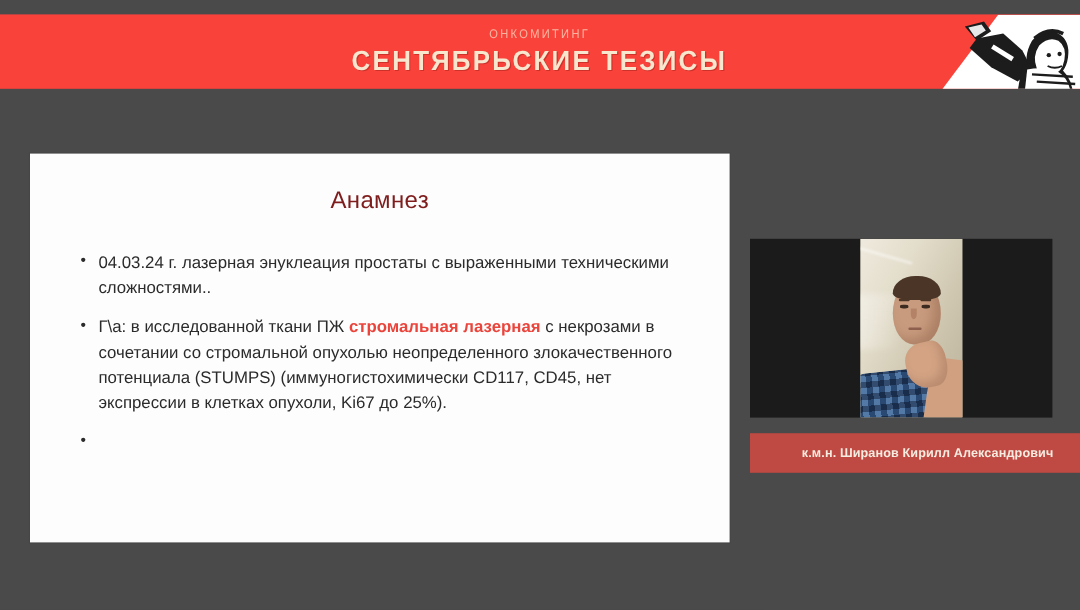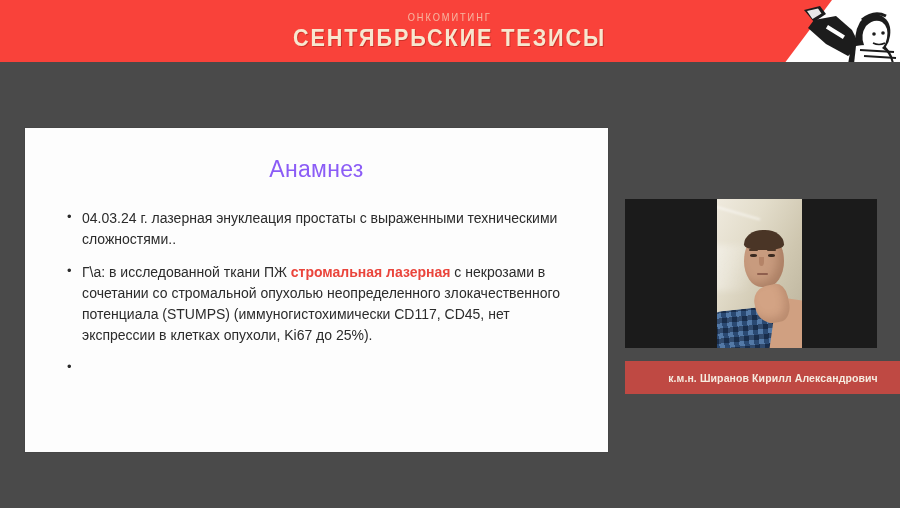--- a/index.html
+++ b/index.html
@@ -16,21 +16,21 @@
   .stage {
     position: relative;
     width: 900px;
     height: 508px;
     background: #4a4a4a;
   }
 
   
   .header-band {
     position: absolute;
-    left: 0; top: 0;
+    left: 0; top: 12px;
     width: 900px; height: 62px;
     background: #f9423a;
     overflow: hidden;
   }
   .header-text-wrap {
     position: absolute;
     left: 0; top: 0;
     width: 900px; height: 62px;
     display: flex;
     flex-direction: column;
@@ -72,22 +72,22 @@
     left: 25px; top: 128px;
     width: 583px; height: 324px;
     background: #fdfdfd;
     box-shadow: 0 0 0 1px rgba(0,0,0,0.05);
   }
   .slide-title {
     position: absolute;
     left: 0; top: 28px;
     width: 583px;
     text-align: center;
-    font-size: 23px;
-    color: #8b5cf6;
+    font-size: 20px;
+    color: #7f1d1d;
     font-weight: 400;
     letter-spacing: 0.3px;
   }
   .slide-body {
     position: absolute;
     left: 40px; top: 80px;
     width: 515px;
   }
   .bullet {
     position: relative;

